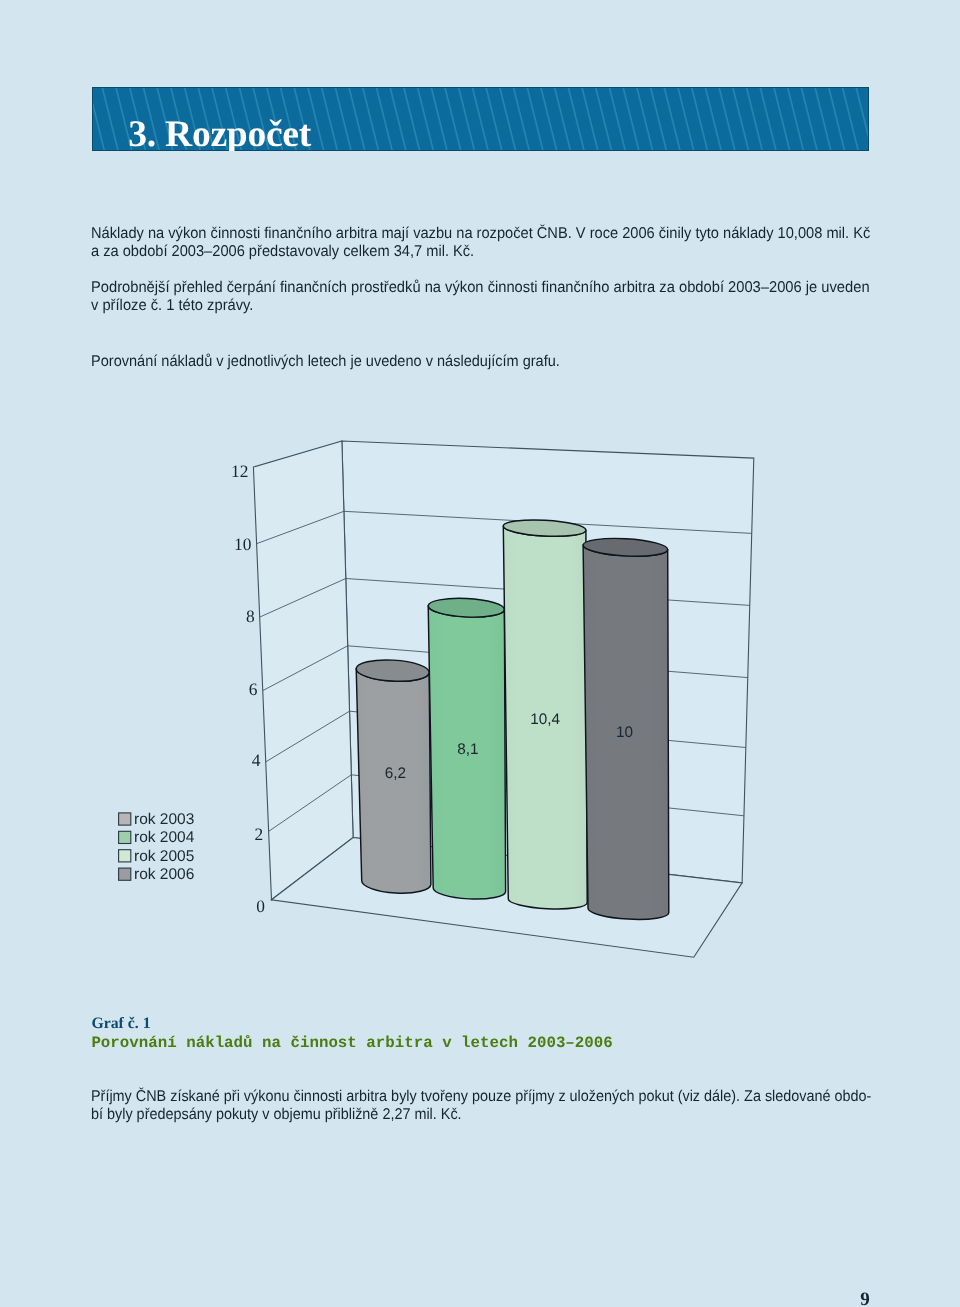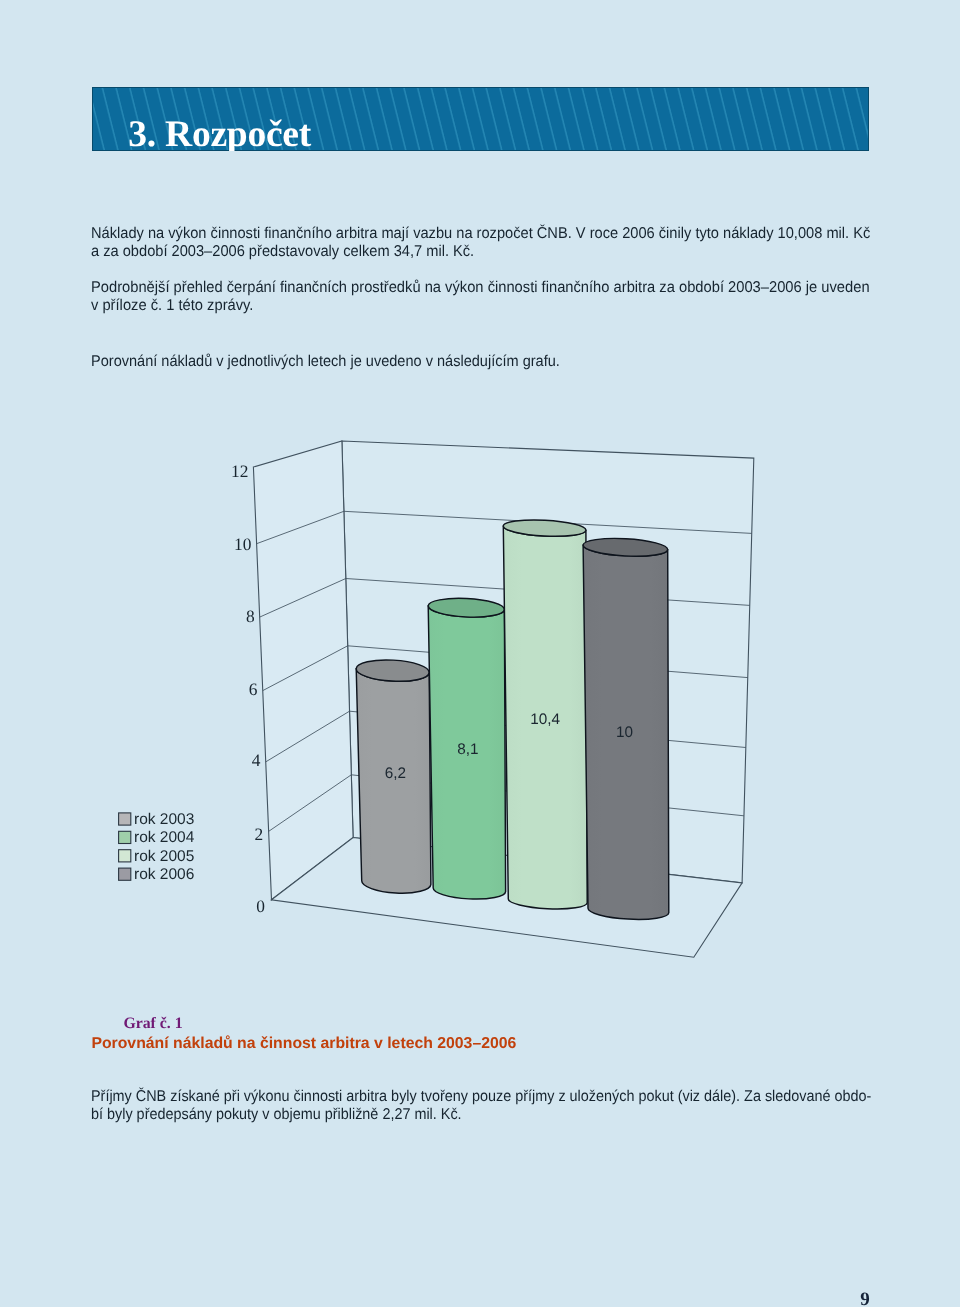--- a/index.html
+++ b/index.html
@@ -32,24 +32,24 @@
   .p2{top:279.2px;transform:scaleX(0.9434);}
   .p3{top:353.2px;transform:scaleX(0.9325);}
   .p4{top:1088.2px;transform:scaleX(0.9235);}
 
   
   .chart{position:absolute;left:0;top:0;width:960px;height:1307px;opacity:0.9999;}
 
   
   .caption-label{position:absolute;left:91.4px;top:1014.3px;
           font-family:"Liberation Serif",serif;font-weight:bold;font-size:15.8px;
-          color:#701a75;line-height:19px;white-space:nowrap;transform:translateZ(0);margin-left:32px;}
+          color:#0c4a6e;line-height:19px;white-space:nowrap;transform:translateZ(0);}
   .caption-title{position:absolute;left:91.4px;top:1033.5px;
-          font-family:Liberation Sans, sans-serif;font-weight:bold;font-size:15.8px;
-          color:#c2410c;line-height:19px;white-space:nowrap;transform:translateZ(0);}
+          font-family:Liberation Mono, monospace;font-weight:bold;font-size:15.8px;
+          color:#4d7c0f;line-height:19px;white-space:nowrap;transform:translateZ(0);}
 
   
   .page-number{position:absolute;left:860.3px;top:1289.5px;
           font-family:"Liberation Serif",serif;font-weight:bold;font-size:19px;
           color:#16243a;line-height:20px;transform:translateZ(0);}
 </style>
 </head>
 <body>
 
 <div class="page">

